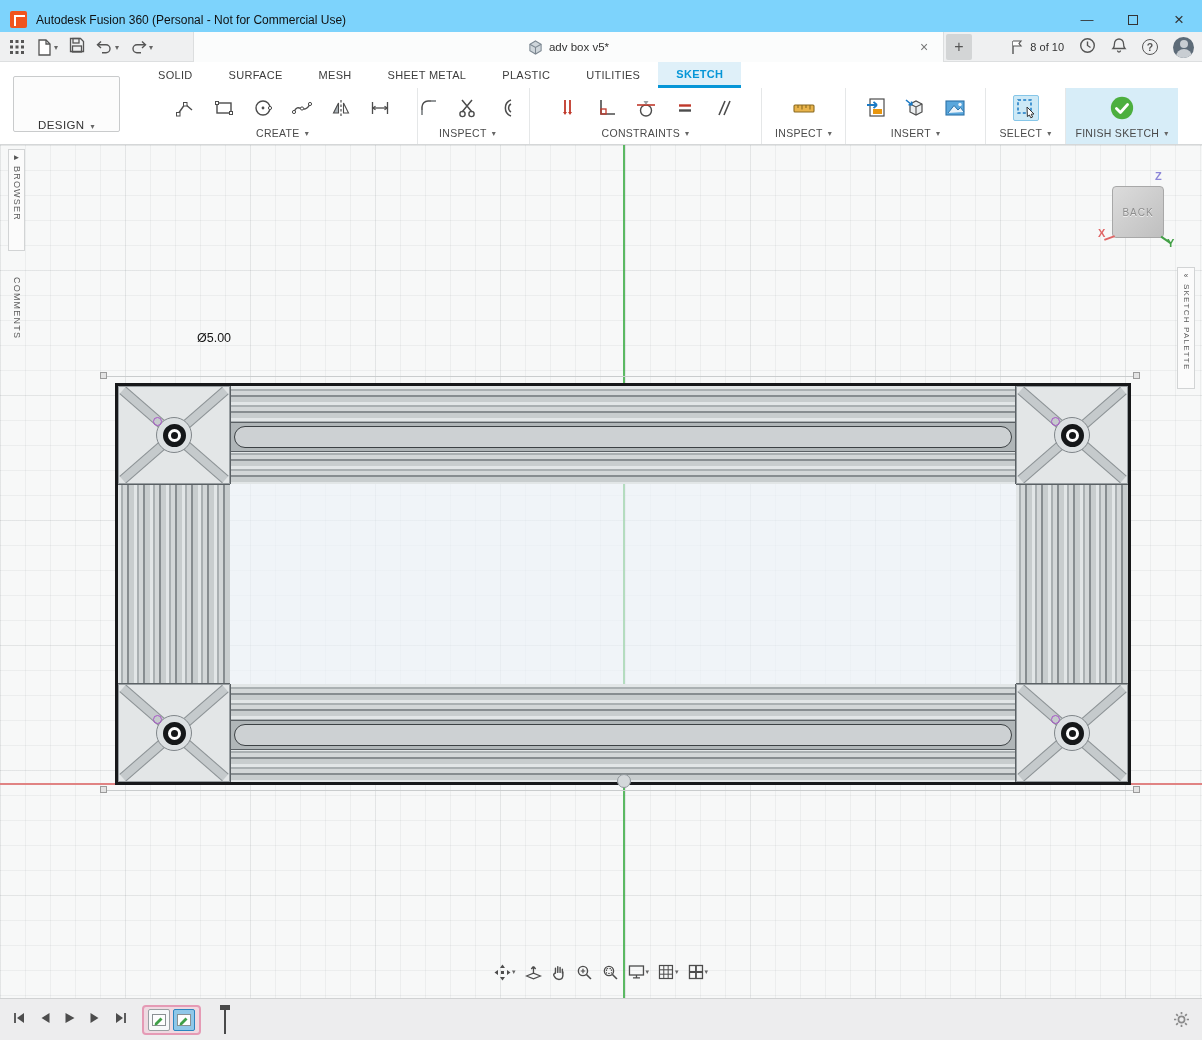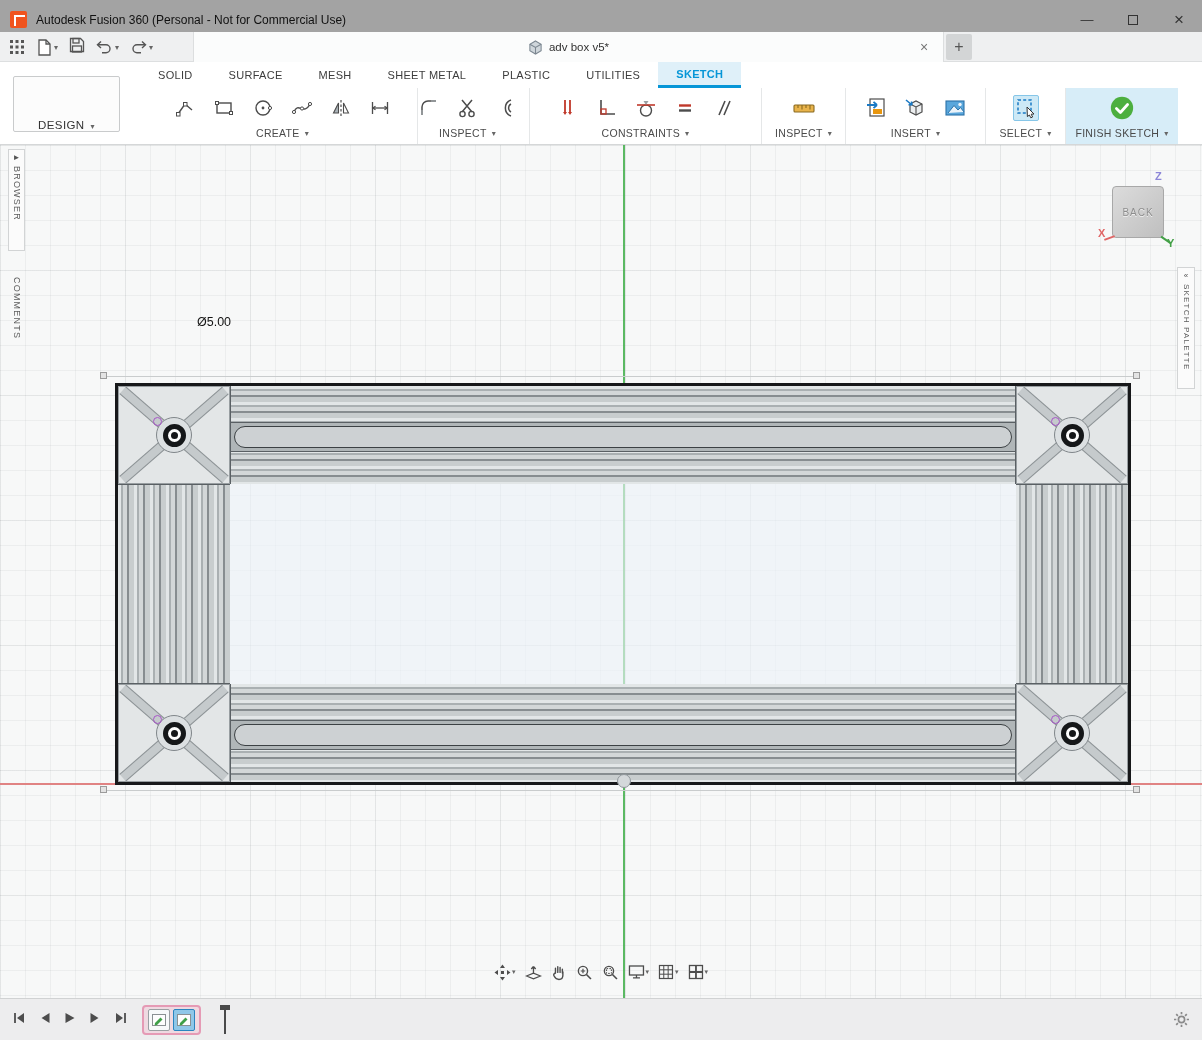--- a/index.html
+++ b/index.html
@@ -1,20 +1,20 @@
 <!DOCTYPE html>
 <html><head>
 <meta charset="utf-8">
 <style>
   * { margin:0; padding:0; box-sizing:border-box; }
   html,body { width:1202px; height:1040px; overflow:hidden;
     font-family:"Liberation Sans", sans-serif; background:#fff; position:relative; }
 
   
-  .titlebar { position:absolute; top:0; left:0; right:0; height:40px; background:#a3a3a3;
+  .titlebar { position:absolute; top:0; left:0; right:0; height:40px; background:#7dd3fc;
     border-bottom:1px solid #e8e8e8; display:flex; align-items:center; }
   .fusion-logo { width:17px; height:17px; margin-left:10px; background:#f0541e; border-radius:2px;
     position:relative; }
   .fusion-logo::after { content:""; position:absolute; left:4px; top:4px; width:9px; height:9px;
     border-left:2.5px solid #fff; border-top:2.5px solid #fff; }
   .title-text { margin-left:9px; font-size:12px; color:#111; }
   .win-controls { margin-left:auto; display:flex; height:32px; }
   .win-btn { width:46px; height:32px; display:flex; align-items:center; justify-content:center;
     font-size:13px; color:#333; cursor:default; }
   .maxbox { width:10px; height:10px; border:1.2px solid #333; }
@@ -116,21 +116,21 @@
     display:flex; align-items:center; justify-content:center; }
   .hole-dot { width:7px; height:7px; border-radius:50%; background:#151719; }
   .marker-purple { position:absolute; width:9px; height:9px; border:1.5px solid #a855c9;
     border-radius:50%; left:34px; top:30px; }
 
   .handle { position:absolute; width:7px; height:7px; background:#e3e3e3; border:1px solid #9b9b9b; z-index:3; }
   .midpoint-circle { position:absolute; left:617px; top:629px; width:14px; height:14px; border-radius:50%;
     background:#d4d8da; border:1.5px solid #8f969a; z-index:3; }
 
   .dim-overlay { position:absolute; inset:0; z-index:4; pointer-events:none; }
-  .dim-text { position:absolute; left:197px; top:170px; font-size:12.5px; color:#141414; z-index:4; }
+  .dim-text { position:absolute; left:197px; top:186px; font-size:12.5px; color:#141414; z-index:4; }
 
   
   .viewcube { position:absolute; left:1090px; top:20px; width:100px; height:90px; z-index:5; }
   .cube-face { position:absolute; left:22px; top:21px; width:52px; height:52px; border:1px solid #a8a8a8;
     border-radius:4px; background:linear-gradient(135deg,#dcdcdc,#bfbfbf); display:flex; align-items:center;
     justify-content:center; font-size:10px; letter-spacing:1px; color:#8d8d8d;
     text-shadow:0 1px 0 #f0f0f0; }
   .axis-label { position:absolute; font-size:11px; font-weight:bold; }
   .axl-z { left:65px; top:5px; color:#8c86d8; }
   .axl-x { left:8px; top:62px; color:#e06666; }
@@ -233,20 +233,43 @@
   <div class="doc-tab">
     <svg width="15" height="15" viewBox="0 0 16 16">
         <path d="M8 1 L14 4.5 V11.5 L8 15 L2 11.5 V4.5 Z" fill="#cfd6db" stroke="#7c8791" stroke-width="1.1"></path>
         <path d="M2 4.5 L8 8 L14 4.5 M8 8 V15" fill="none" stroke="#7c8791" stroke-width="1.1"></path>
       </svg>
     <span class="doc-tab-label">adv box v5*</span>
     <span class="doc-close">×</span>
   </div>
   <div class="newtab-btn">+</div>
 
+  <div class="appbar-right">
+    <span class="job-status">
+      <svg width="16" height="16" viewBox="0 0 16 16">
+          <path d="M3 15 V2" stroke="#555" stroke-width="1.4"></path>
+          <path d="M3 2 h8 l-2 2.5 2 2.5 h-8" fill="#fff" stroke="#555" stroke-width="1.2"></path>
+        </svg>
+      <span>8 of 10</span>
+    </span>
+    <span>
+      <svg width="17" height="17" viewBox="0 0 17 17">
+          <circle cx="8.5" cy="8.5" r="6.8" fill="none" stroke="#555" stroke-width="1.4"></circle>
+          <path d="M8.5 4.5 V8.5 L11.5 10.5" fill="none" stroke="#555" stroke-width="1.4"></path>
+        </svg>
+    </span>
+    <span>
+      <svg width="16" height="17" viewBox="0 0 16 17">
+          <path d="M8 2 a4.5 4.5 0 0 1 4.5 4.5 c0 3.5 1.5 5 1.5 5 h-12 c0 0 1.5 -1.5 1.5 -5 A4.5 4.5 0 0 1 8 2 z" fill="none" stroke="#555" stroke-width="1.3"></path>
+          <path d="M6.5 13.5 a1.5 1.5 0 0 0 3 0" fill="none" stroke="#555" stroke-width="1.3"></path>
+        </svg>
+    </span>
+    <span class="help-circle">?</span>
+    <span class="avatar"></span>
+  </div>
 </div>
 
 <div class="tabsrow">
   <div class="tabs-inner">
     <div class="ttab">SOLID</div>
     <div class="ttab">SURFACE</div>
     <div class="ttab">MESH</div>
     <div class="ttab">SHEET METAL</div>
     <div class="ttab">PLASTIC</div>
     <div class="ttab">UTILITIES</div>

